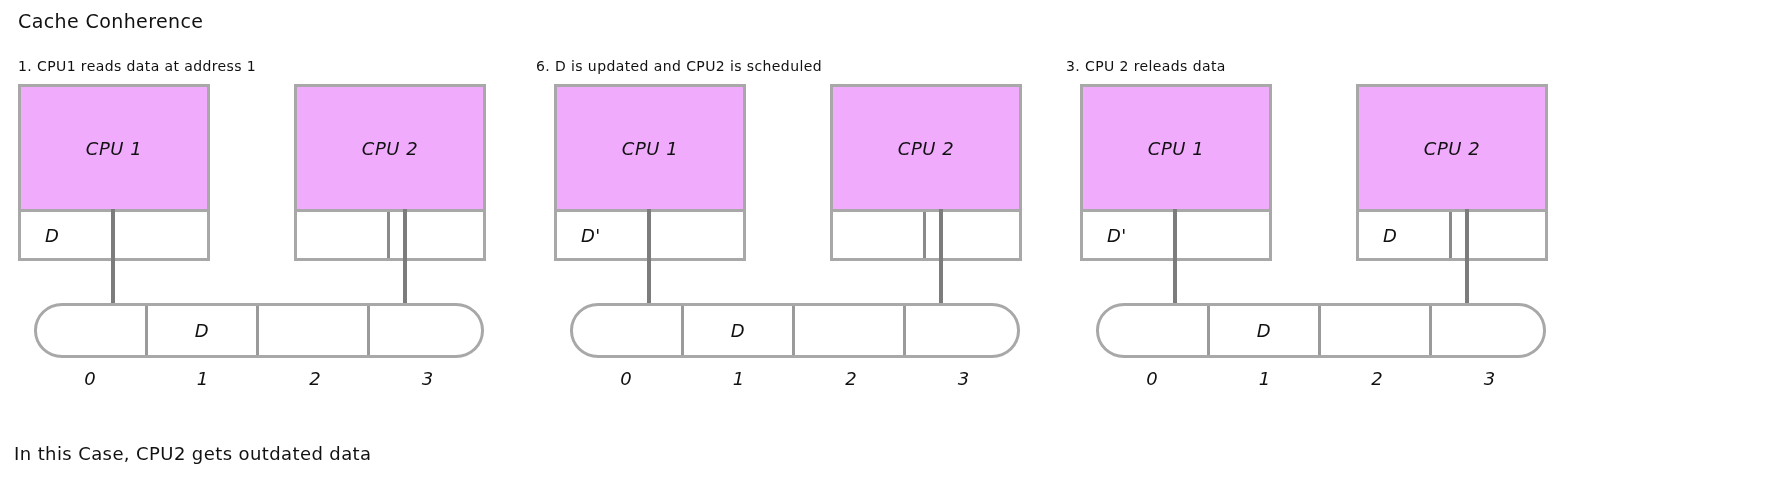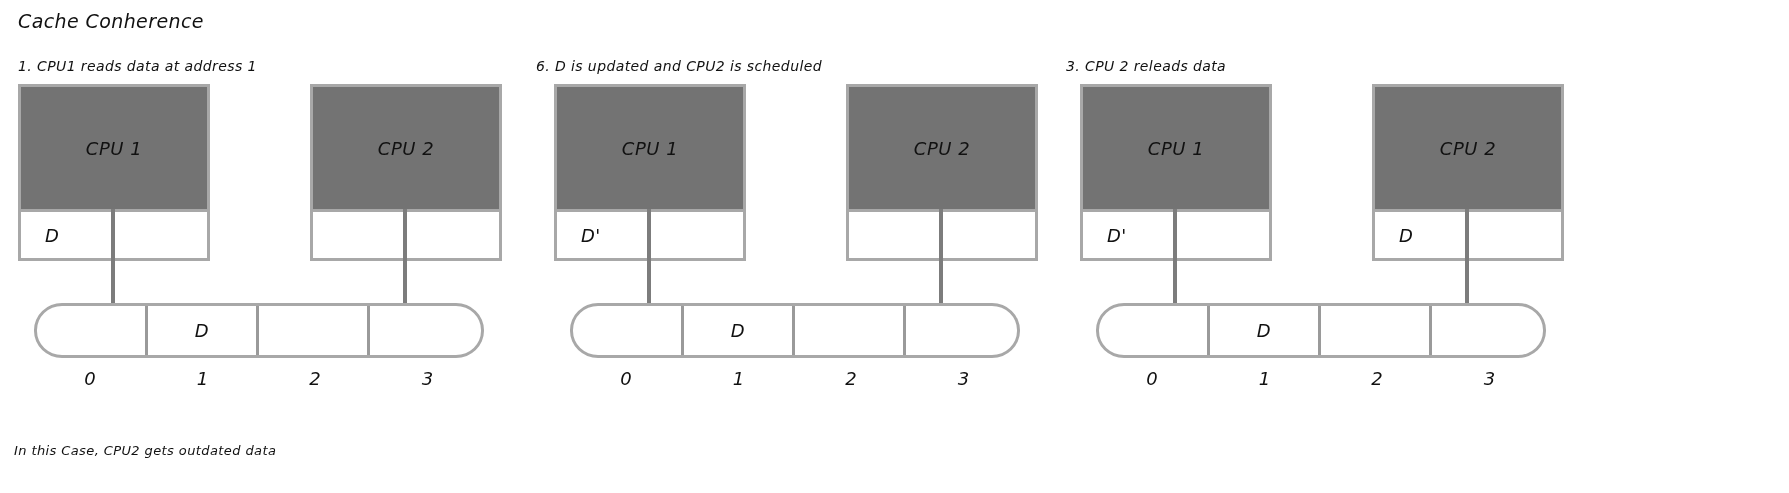--- a/index.html
+++ b/index.html
@@ -14,21 +14,20 @@
     font-family: "DejaVu Sans", sans-serif;
     color: #1a1a1a;
     overflow: hidden;
   }
   .canvas {
     position: absolute;
     inset: 0;
   }
   .hand {
     font-family: "DejaVu Sans", sans-serif;
-    font-style: italic;
     color: #111111;
     white-space: nowrap;
     letter-spacing: 0.4px;
   }
   
   #doc-title {
     position: absolute;
     left: 18px;
     top: 10px;
     font-size: 19px;
@@ -38,46 +37,46 @@
     position: absolute;
     font-size: 14px;
     top: 58px;
   }
   #caption-1 { left: 18px; }
   
   #bottom-note {
     position: absolute;
     left: 14px;
     top: 443px;
-    font-size: 13px;
+    font-size: 18px;
   }
   
   .group {
     position: absolute;
     top: 0;
     width: 520px;
     height: 493px;
   }
   #group-1 { left: 0px; }
   #group-2 { left: 536px; }
   #group-3 { left: 1062px; }
 
   
   .cpu-unit {
     position: absolute;
     width: 192px;
   }
   .cpu-unit.left  { left: 18px;  top: 84px; }
-  .cpu-unit.right { left: 310px; top: 84px; }
+  .cpu-unit.right { left: 294px; top: 84px; }
 
   .cpu-box {
     height: 125px;
     border: 3px solid #a8a8a8;
     border-bottom: none;
-    background: #737373;
+    background: #f0abfc;
     display: flex;
     align-items: center;
     justify-content: center;
     box-sizing: border-box;
   }
   .cpu-label {
     font-size: 18px;
     font-style: italic;
     color: #111111;
     letter-spacing: 0.5px;

